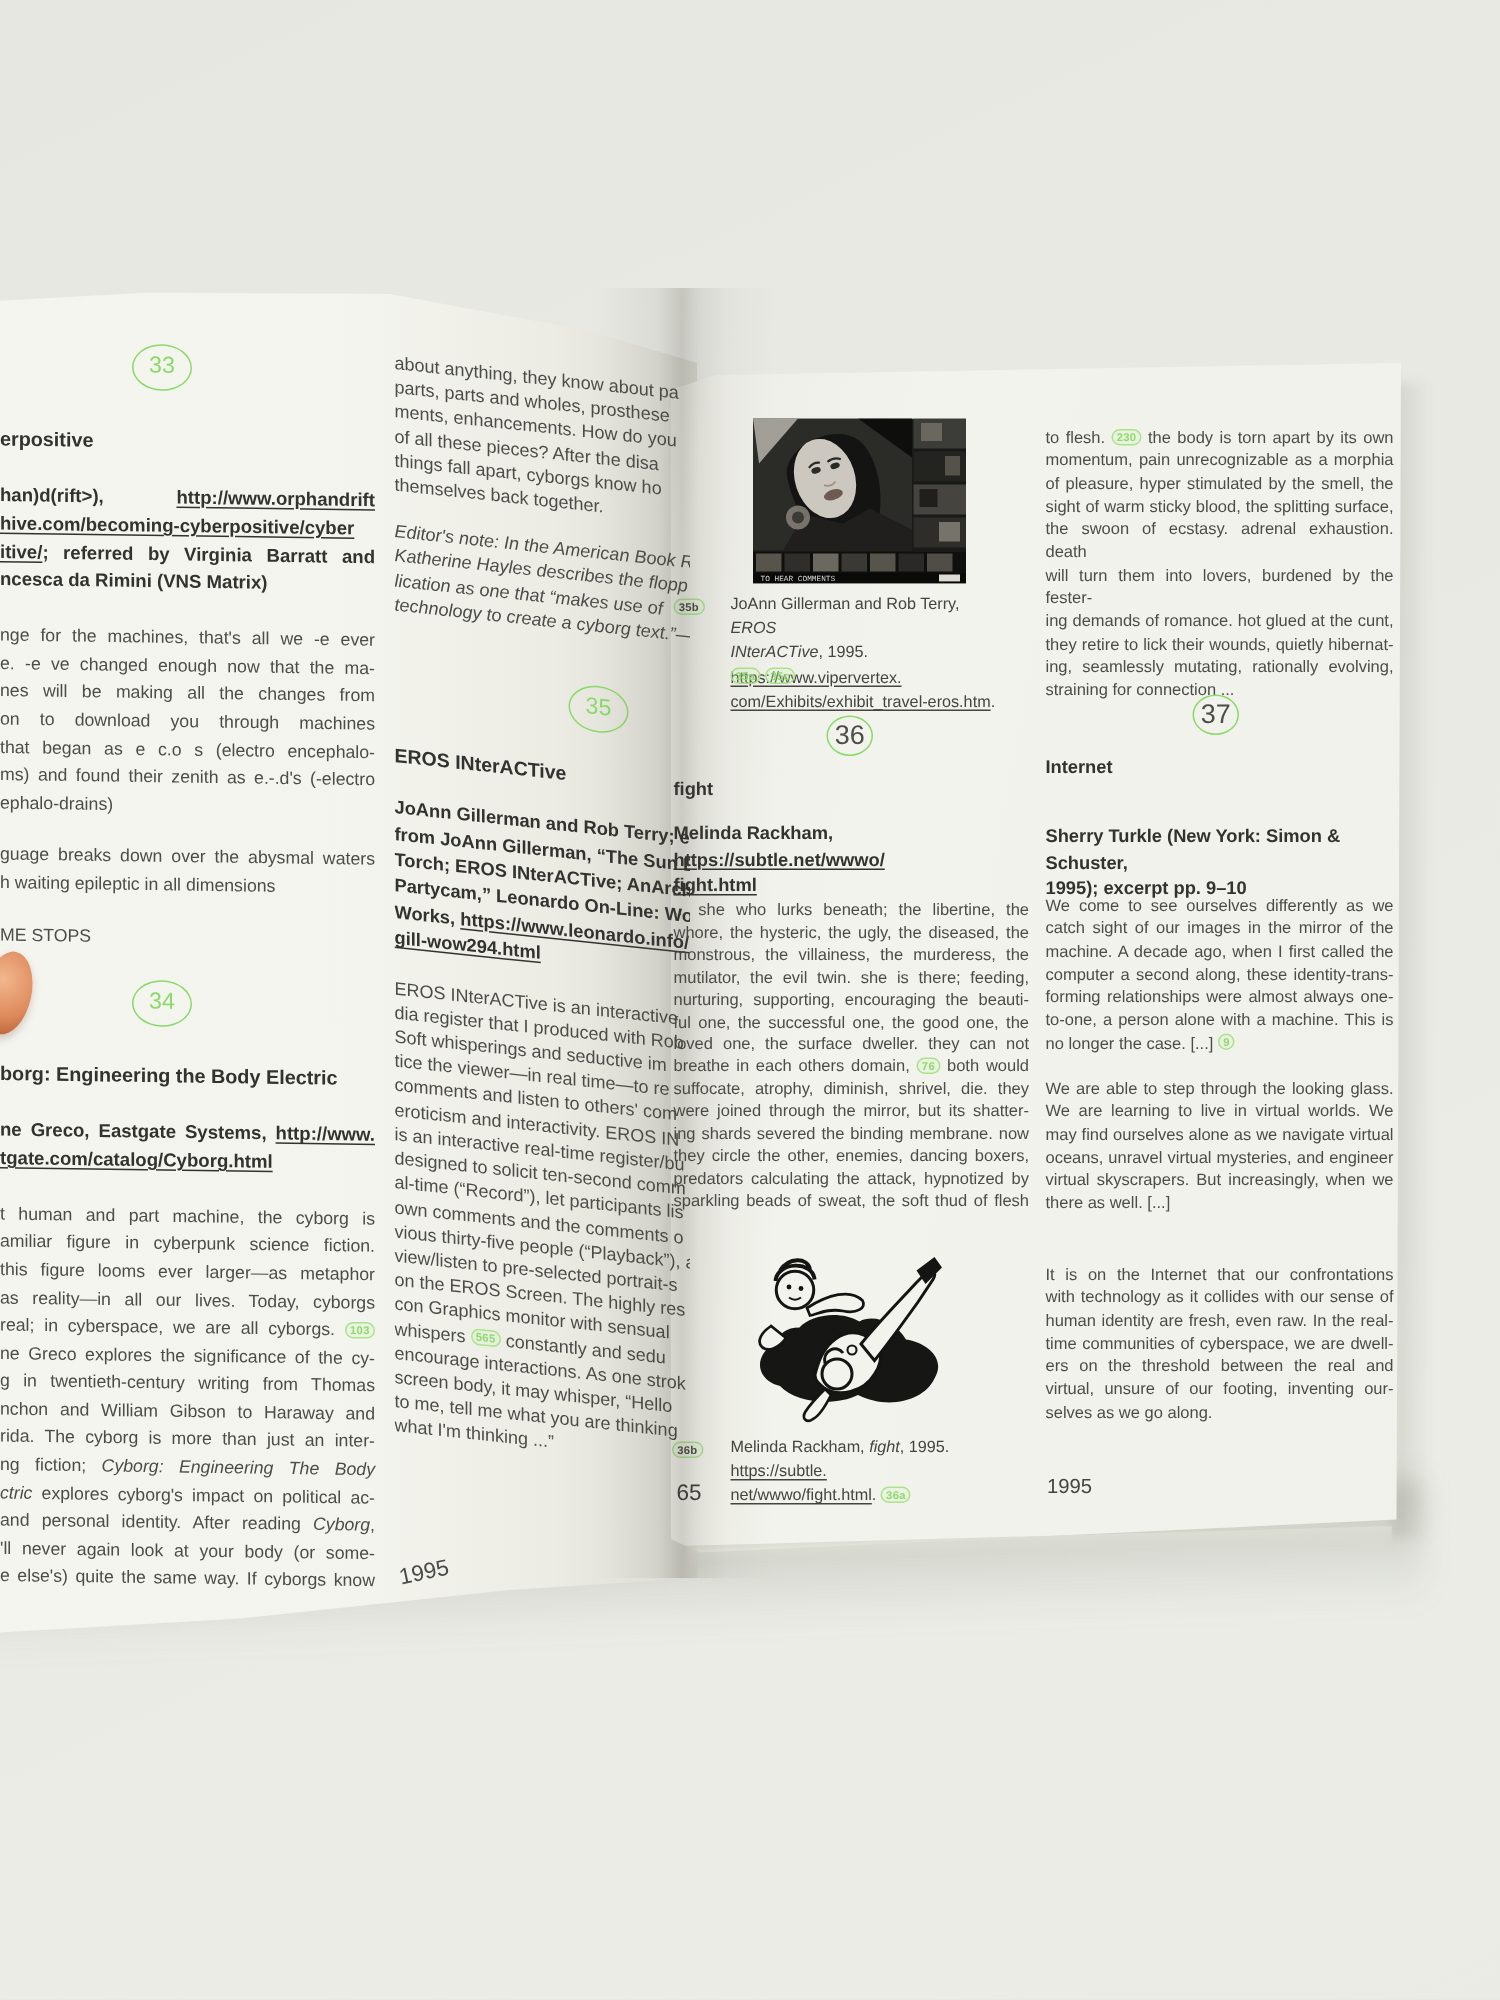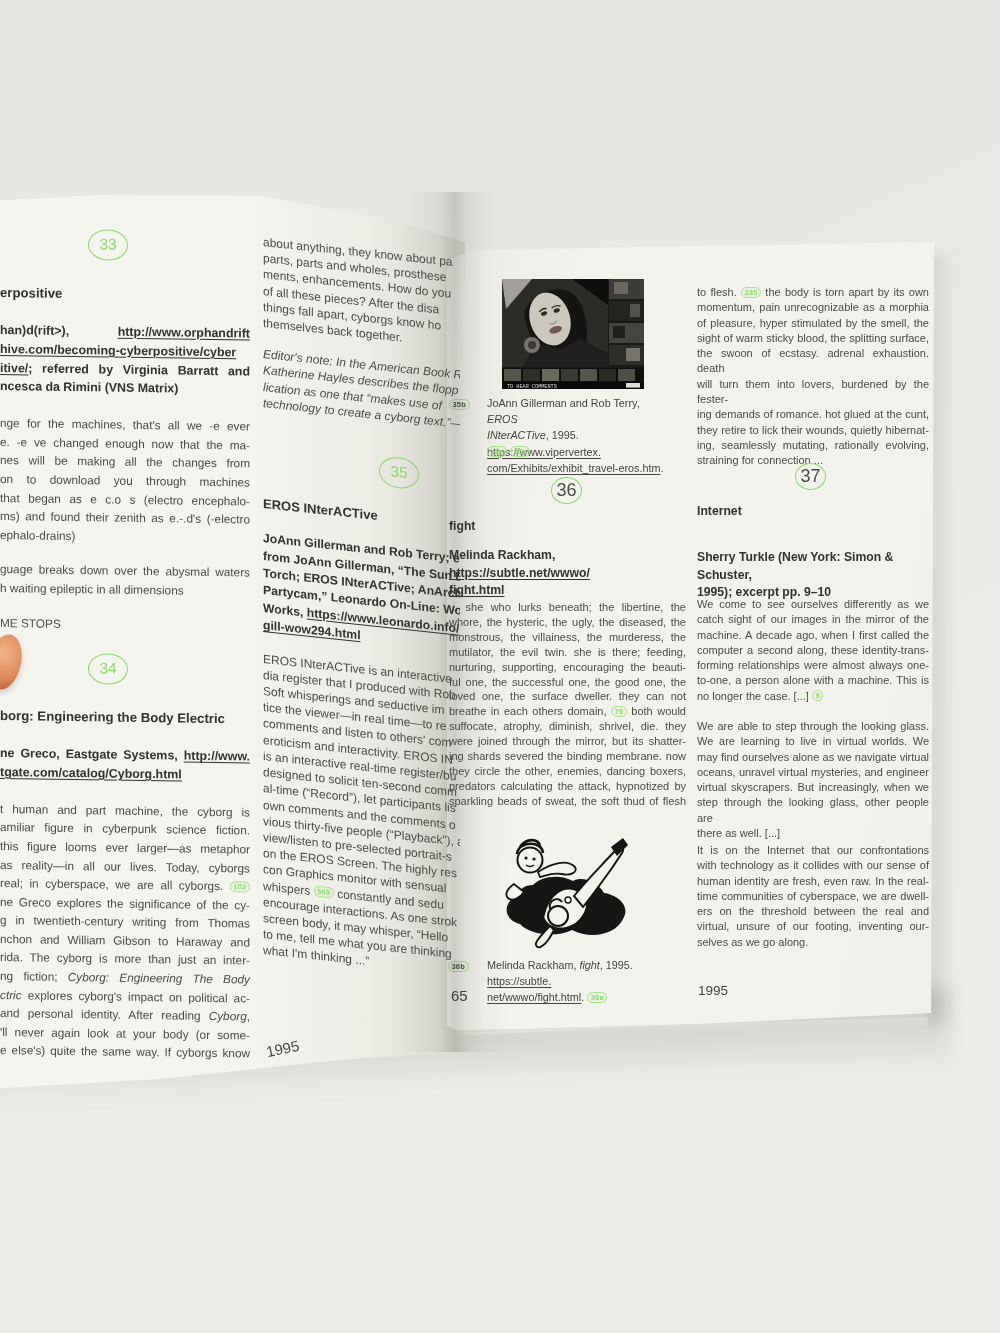--- a/index.html
+++ b/index.html
@@ -304,21 +304,20 @@
       <div class="tl">forming relationships were almost always one-</div>
       <div class="tl">to-one, a person alone with a machine. This is</div>
       <div class="tl tl-last">no longer the case. [...] <span class="pill">9</span></div>
     </div>
   <div class="blk rp-body just" style="left:697px;top:719px;width:232px;line-height:15.3px;">
       <div class="tl">We are able to step through the looking glass.</div>
       <div class="tl">We are learning to live in virtual worlds. We</div>
       <div class="tl">may find ourselves alone as we navigate virtual</div>
       <div class="tl">oceans, unravel virtual mysteries, and engineer</div>
       <div class="tl">virtual skyscrapers. But increasingly, when we</div>
-      <div class="tl">step through the looking glass, other people are</div>
       <div class="tl tl-last">there as well. [...]</div>
     </div>
   <div class="blk rp-body just" style="left:697px;top:843px;width:232px;line-height:15.3px;">
       <div class="tl">It is on the Internet that our confrontations</div>
       <div class="tl">with technology as it collides with our sense of</div>
       <div class="tl">human identity are fresh, even raw. In the real-</div>
       <div class="tl">time communities of cyberspace, we are dwell-</div>
       <div class="tl">ers on the threshold between the real and</div>
       <div class="tl">virtual, unsure of our footing, inventing our-</div>
       <div class="tl tl-last">selves as we go along.</div>

